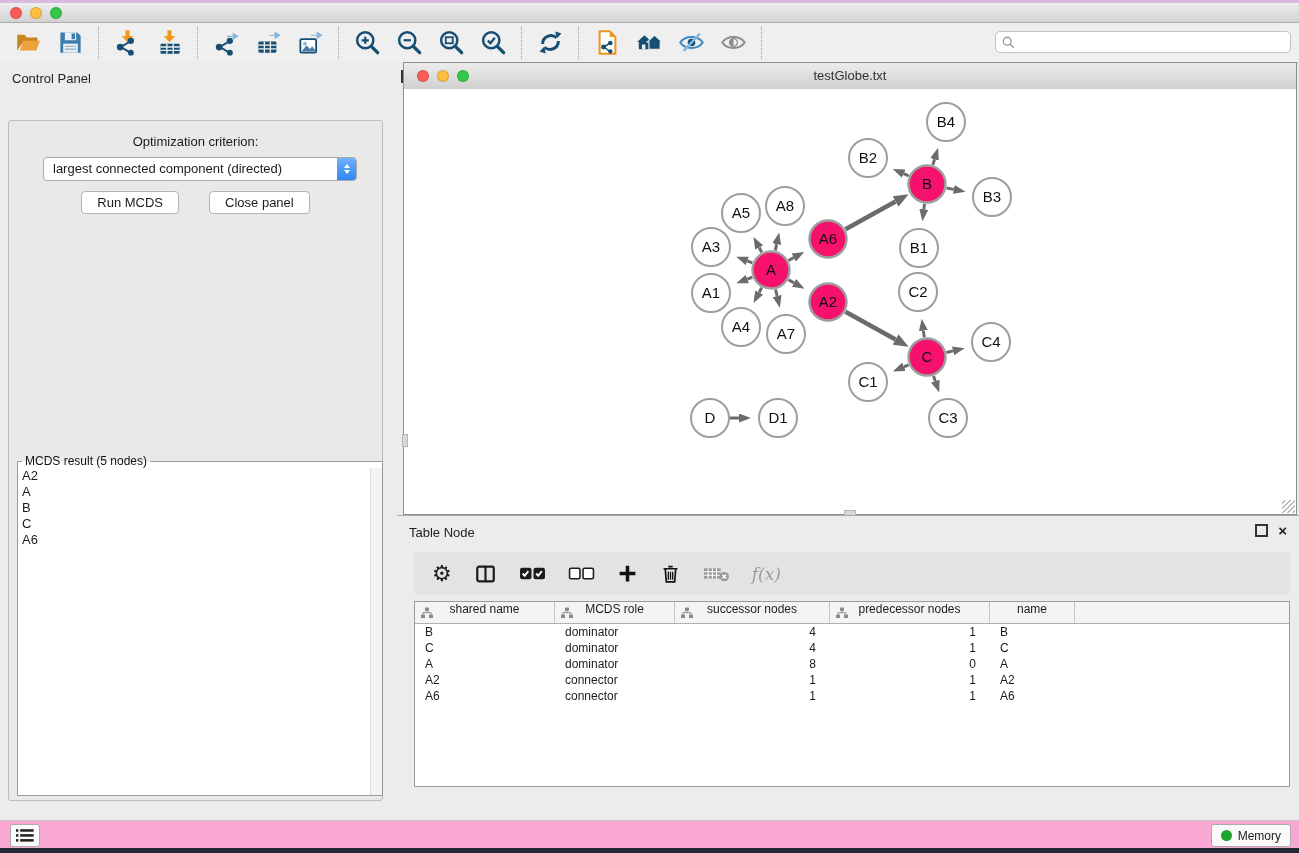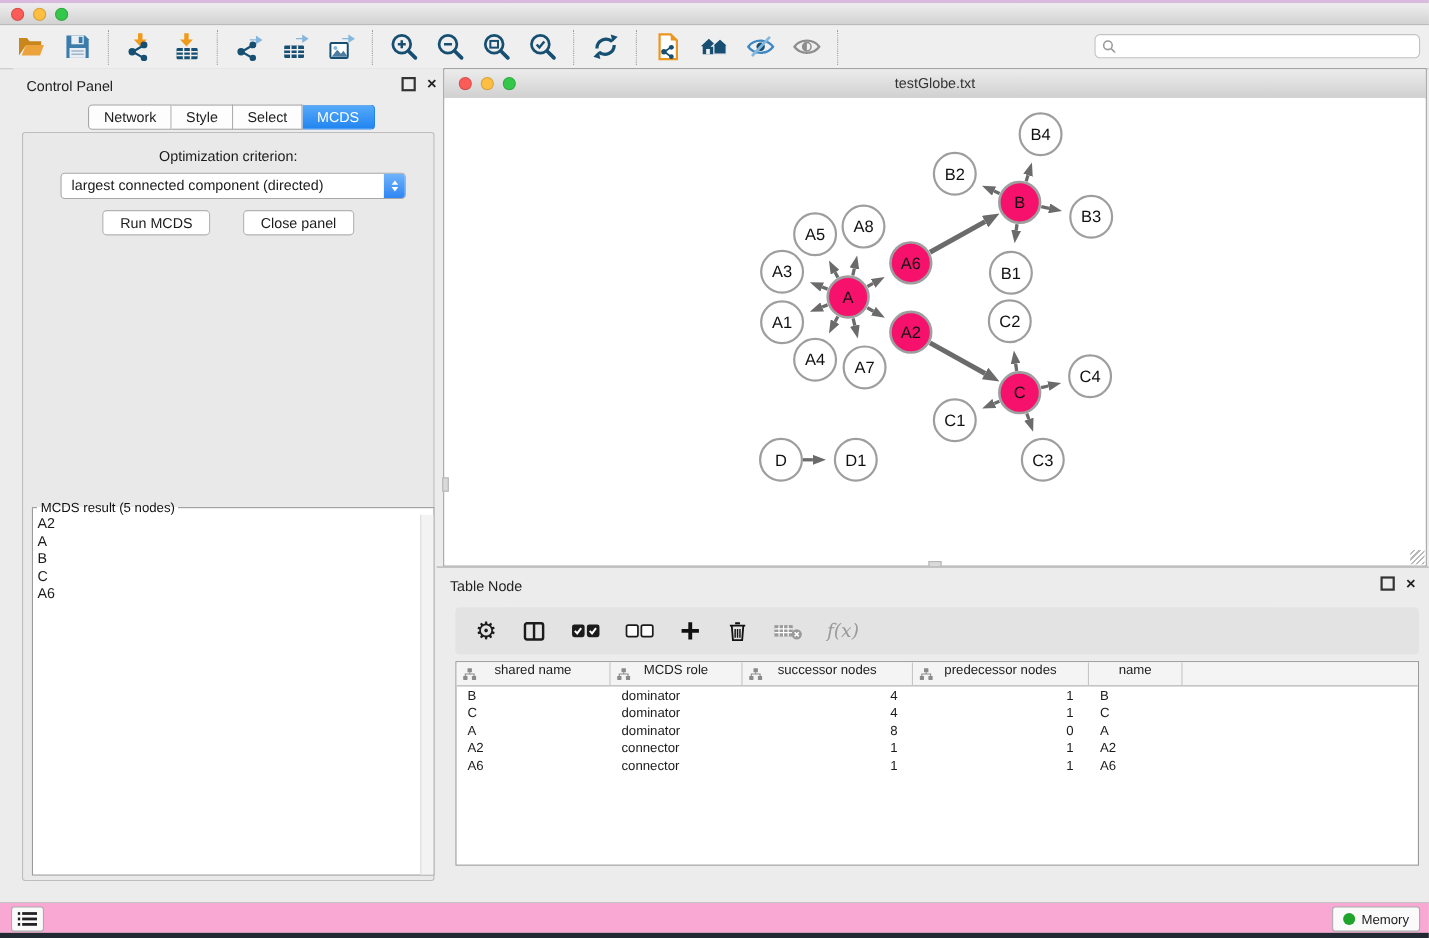--- a/index.html
+++ b/index.html
@@ -19,21 +19,21 @@
   #toolbar{left:0;top:23px;width:1299px;height:39px;background:#efefef;
            border-bottom:1px solid #c8c8c8;display:flex;align-items:center;}
   .tb-group{display:flex;align-items:center;gap:8px;padding:0 11px;height:32px;}
   .tb-group:not(:last-child){border-right:1px dotted #9f9f9f;}
   .tb-btn{width:34px;height:32px;display:flex;align-items:center;justify-content:center;}
   .tb-btn svg{width:27px;height:27px;}
   #search-box{position:absolute;right:8px;top:8px;width:296px;height:22px;background:#fff;
               border:1px solid #c2c2c2;border-radius:5px;display:flex;align-items:center;padding-left:6px;box-sizing:border-box;}
   #search-box input{border:none;outline:none;flex:1;font-size:12px;background:transparent;}
   
-  #control-panel{left:12px;top:62px;width:397px;height:758px;background:#ececec;}
+  #control-panel{left:0;top:62px;width:397px;height:758px;background:#ececec;padding-left:48px;}
   .panel-title{position:absolute;left:12px;top:9px;font-size:13px;color:#222;}
   .panel-btns{position:absolute;right:12px;top:8px;display:flex;gap:10px;align-items:center;}
   .float-glyph{width:9px;height:9px;border:2px solid #333;display:inline-block;}
   .close-glyph{font-size:15px;font-weight:bold;color:#222;line-height:11px;}
   #cp-tabs{position:absolute;left:0;right:0;top:33px;display:flex;justify-content:center;}
   .tab{font-size:13px;padding:3px 13px;background:#fdfdfd;border:1px solid #a6a6a6;border-left:none;color:#222;}
   .tab:first-child{border-left:1px solid #a6a6a6;border-radius:4px 0 0 4px;}
   .tab:last-child{border-radius:0 4px 4px 0;}
   .tab.active{background:linear-gradient(#55a9f9,#2185f0);border-color:#2185f0;color:#fff;}
   #cp-inner{position:absolute;left:8px;top:58px;width:375px;height:681px;background:#e9e9e9;
@@ -258,26 +258,20 @@
     <input type="text" placeholder="" style="">
   </div>
 </div>
 
 <div id="control-panel" class="abs">
   <div class="panel-title">Control Panel</div>
   <div class="panel-btns">
     <span class="float-glyph"></span>
     <span class="close-glyph">×</span>
   </div>
-  <div id="cp-tabs">
-      <div class="tab">Network</div>
-      <div class="tab">Style</div>
-      <div class="tab">Select</div>
-      <div class="tab active">MCDS</div>
-    </div>
   <div id="cp-inner">
     <div id="opt-label">Optimization criterion:</div>
     <div id="criterion-select">
       <span class="val">largest connected component (directed)</span>
       <span class="stepper">
         <span class="chev-up"></span>
           <span class="chev-dn"></span>
       </span>
     </div>
     <div id="cp-buttons">

